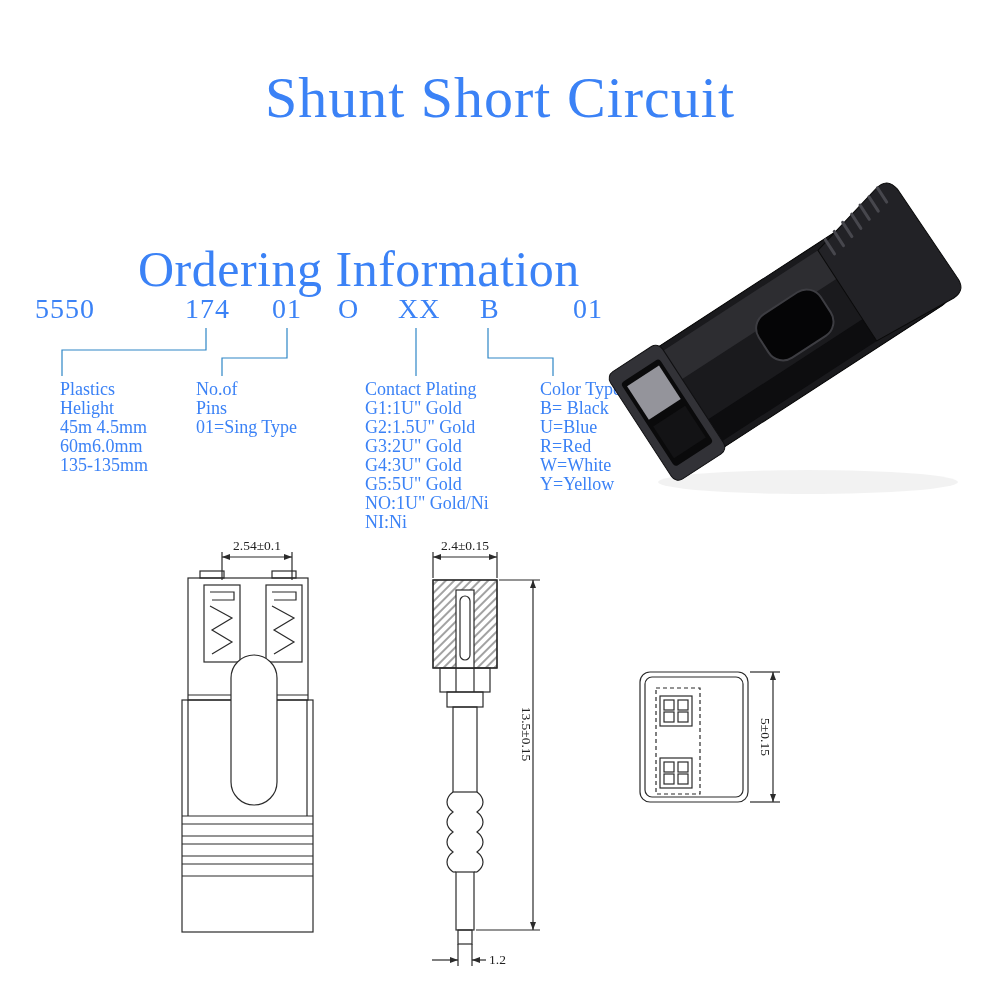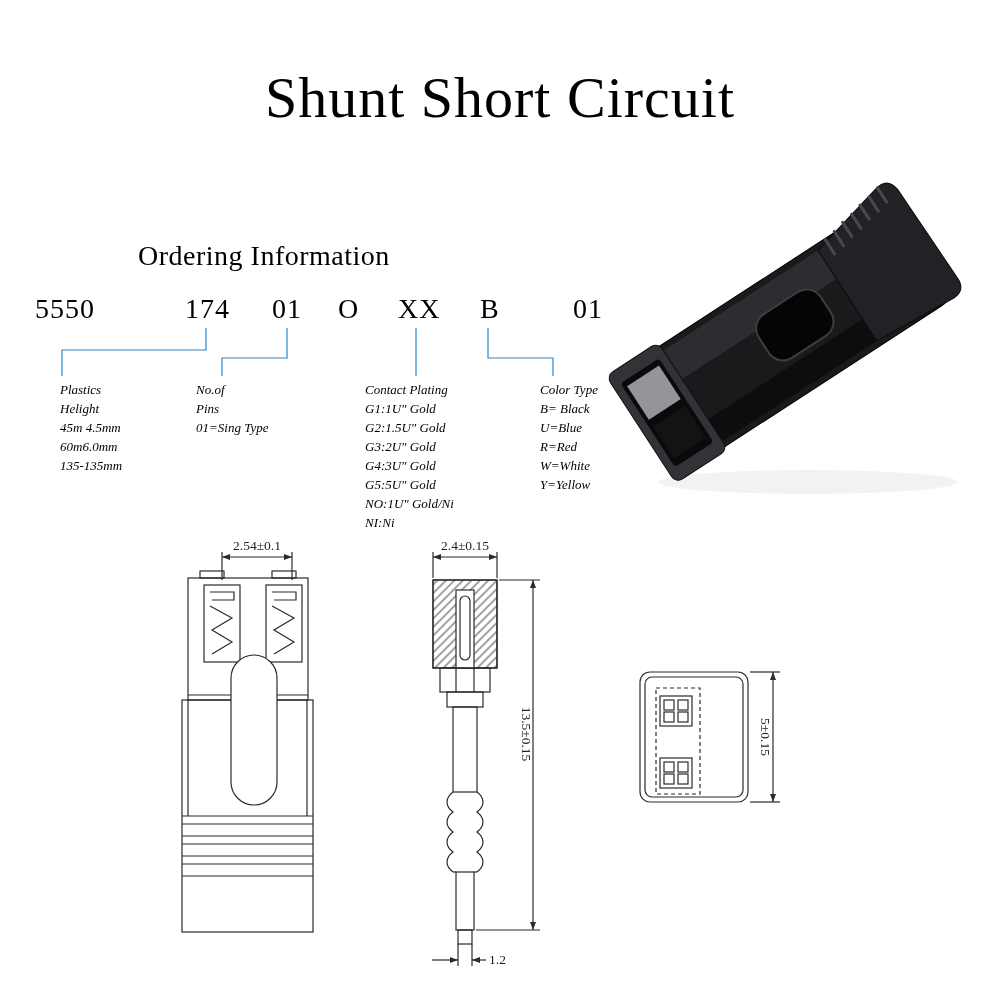--- a/index.html
+++ b/index.html
@@ -3,33 +3,32 @@
 <meta charset="utf-8">
 <style>
   * { margin:0; padding:0; box-sizing:border-box; }
   html,body { background:#ffffff; }
   body {
     width:1000px; height:1000px;
     font-family:"Liberation Serif","DejaVu Serif",serif;
     position:relative;
   }
   #canvas { position:relative; width:1000px; height:1000px; background:#ffffff; overflow:hidden; }
-  .blue { color:#000000; }
+  .blue { color:#3b82f6; }
   .page-title {
     position:absolute; top:64px; left:0; width:100%;
     text-align:center; font-size:58px; letter-spacing:1px;
   }
   .ordering-heading {
-    position:absolute; top:240px; left:138px; font-size:28px; letter-spacing:0.5px;
+    position:absolute; top:240px; left:138px; font-size:50px; letter-spacing:0.5px;
   }
   .code-part { position:absolute; top:293px; font-size:28px; letter-spacing:1px; }
   .label-block {
-    position:absolute; font-size:13px; line-height:19px;
+    position:absolute; font-size:18px; line-height:19px;
     white-space:pre-line;
-    font-style:italic;
   }
 </style>
 </head>
 <body>
 
 <div id="canvas">
 
   <div class="page-title blue">Shunt Short Circuit</div>
 
   <div class="ordering-heading blue">Ordering Information</div>

